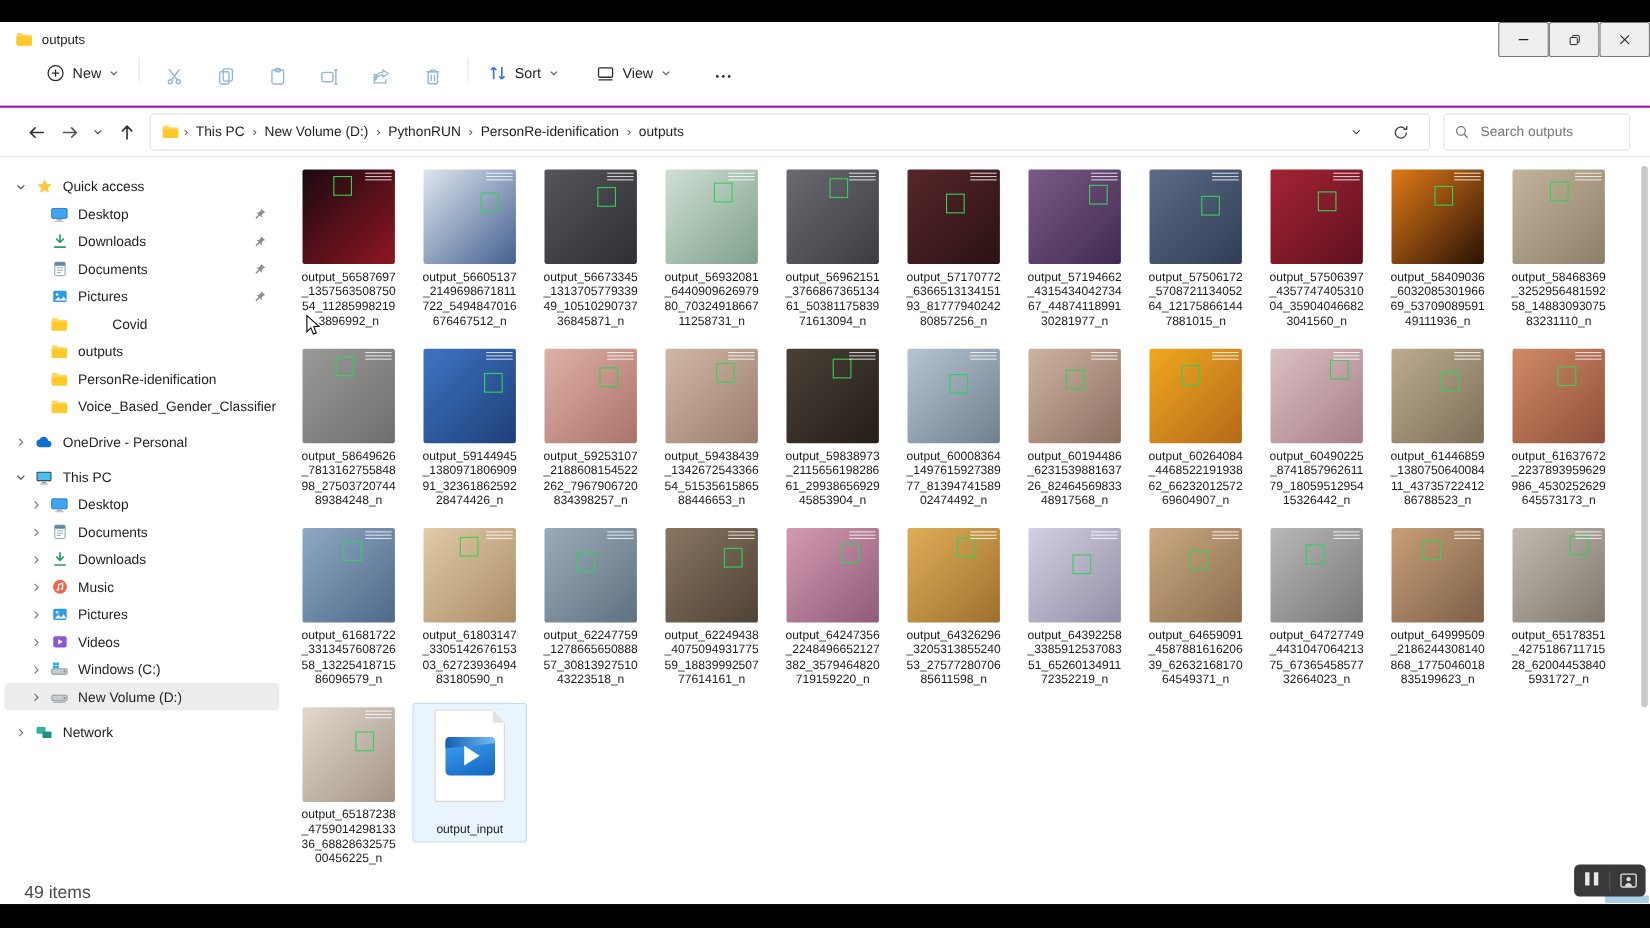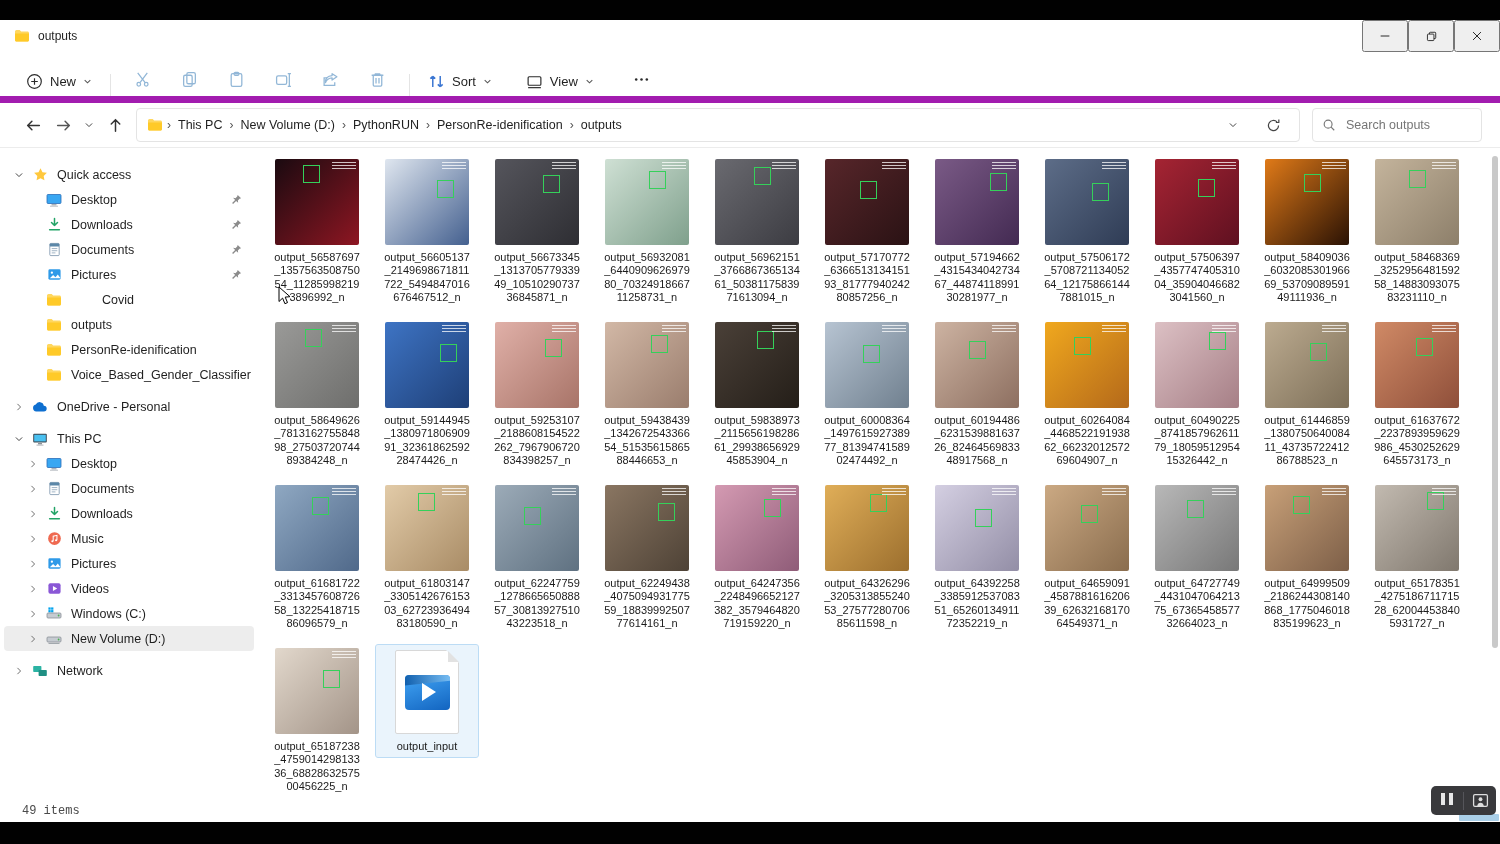--- a/index.html
+++ b/index.html
@@ -9,21 +9,21 @@
   .bar-bottom{position:absolute;left:0;top:822px;width:1500px;height:22px;background:#010101;z-index:3;}
   .win{position:absolute;left:0;top:20px;width:1500px;height:802px;background:#fff;z-index:1;}
 
   
   .titlebar{height:32px;display:flex;align-items:center;padding-left:14px;}
   .title-text{font-size:12px;color:#1f1f1f;margin-left:8px;}
   .win-controls{margin-left:auto;display:flex;height:100%;}
   .win-btn{width:46px;display:flex;align-items:center;justify-content:center;}
 
   
-  .toolbar{height:44px;display:flex;align-items:flex-end;padding-left:16px;border-bottom:7px solid #a21caf;}
+  .toolbar{height:44px;display:flex;align-items:flex-start;padding-left:32px;border-bottom:2px solid #a21caf;}
   .tb-btn{display:flex;align-items:center;gap:7px;padding:6px 10px;border-radius:4px;font-size:13px;color:#1f1f1f;background:none;border:none;font-family:inherit;}
   .tb-icon-btn{width:47px;height:34px;display:flex;align-items:center;justify-content:center;background:none;border:none;}
   .tb-sep{width:1px;height:22px;background:#e4e4e4;margin:0 8px;}
   .tb-more{margin-left:14px;}
 
   
   .addr{height:44px;display:flex;align-items:center;padding:0 18px;border-bottom:1px solid #ececec;}
   .nav-btn{width:30px;height:30px;display:flex;align-items:center;justify-content:center;background:none;border:none;}
   .crumb-bar{flex:1;height:32px;border:1px solid #e4e4e4;border-radius:4px;display:flex;align-items:center;padding:0 10px;margin:0 12px 0 6px;background:#fff;}
   .crumb{font-size:12.5px;color:#1f1f1f;padding:0 7px;white-space:nowrap;}
@@ -41,37 +41,37 @@
   .side-row .chev{width:22px;display:flex;justify-content:center;flex:none;}
   .side-row .sicon{width:20px;display:flex;justify-content:center;flex:none;margin-right:7px;}
   .side-row .slabel{white-space:nowrap;overflow:hidden;}
   .side-row .pin{margin-left:auto;margin-right:12px;display:flex;}
   .side-gap{height:7px;}
 
   .content{position:relative;flex:1;}
   .file-grid{display:grid;grid-template-columns:repeat(11,110px);grid-auto-rows:163px;margin:8px 0 0 4px;}
   .file-item{display:flex;flex-direction:column;align-items:center;}
   .cell{width:102px;display:flex;flex-direction:column;align-items:center;padding:3px 0 4px;border-radius:2px;}
-  .cell.selected{background:#eaf4fc;outline:1px solid #bcdcf5;}
+  .cell.selected{background:#eaf4fc;outline:1px solid #bcdcf5;gap:13px;}
   .thumb{width:84px;height:86px;border-radius:2px;position:relative;overflow:hidden;flex:none;}
   .facebox{position:absolute;border:1px solid #35d05a;width:15px;height:16px;}
   .meta{position:absolute;top:3px;right:3px;width:24px;}
   .meta i{display:block;height:1px;background:rgba(255,255,255,.75);margin-bottom:2px;}
   .overlay-txt{position:absolute;top:7px;left:0;right:0;text-align:center;color:#fff;font-weight:bold;font-size:9px;letter-spacing:1.5px;white-space:nowrap;}
   .fname{margin-top:6px;font-size:11px;line-height:13.4px;color:#1b1b1b;text-align:center;white-space:pre-line;}
   
   .doc{width:62px;height:82px;background:#fff;border:1px solid #d8d8d8;border-radius:2px;position:relative;display:flex;align-items:center;justify-content:center;margin-top:2px;}
   .doc .fold{position:absolute;top:-1px;right:-1px;width:0;height:0;border-style:solid;border-width:0 13px 13px 0;border-color:transparent #eaf4fc transparent transparent;}
   .doc .fold i{position:absolute;left:2px;top:1px;width:0;height:0;border-style:solid;border-width:11px 0 0 11px;border-color:transparent transparent transparent #e2e2e2;display:block;}
   .clap{width:45px;height:35px;background:linear-gradient(160deg,#42a5f5,#1264c0);border-radius:4px;position:relative;display:flex;align-items:center;justify-content:center;overflow:hidden;}
   .clap .strip{position:absolute;top:-2px;left:-2px;width:110%;height:10px;background:linear-gradient(90deg,#0d5cab,#7ec3f7);transform:rotate(-6deg);}
   .play{width:0;height:0;border-left:14px solid #fff;border-top:9px solid transparent;border-bottom:9px solid transparent;margin-left:4px;position:relative;}
   .vscroll{position:absolute;right:2px;top:8px;width:6px;height:492px;background:#c9c9c9;border-radius:3px;}
 
-  .statusbar{height:26px;display:flex;padding-left:22px;font-size:12px;color:#4a4a4a;font-family:Liberation Mono, monospace;}
+  .statusbar{height:26px;display:flex;align-items:center;padding-left:22px;font-size:16px;color:#4a4a4a;}
 
   .recorder{position:absolute;left:1431px;top:786px;width:65px;height:29px;background:#39393c;border-radius:5px;display:flex;align-items:center;z-index:5;}
   .rec-btn{flex:1;height:100%;display:flex;align-items:center;justify-content:center;background:none;border:none;}
   .rec-sep{width:1px;height:18px;background:#55555a;}
   .pause-glyph i{display:inline-block;width:3.5px;height:12px;background:#e8e8e8;margin:0 2.2px;}
   .blue-sliver{position:absolute;left:1459px;top:814px;width:40px;height:7px;background:#a9cfe8;z-index:4;border-radius:1px;}
   .cursor{position:absolute;left:278px;top:286px;z-index:6;}
 </style>
 </head>
 <body>

